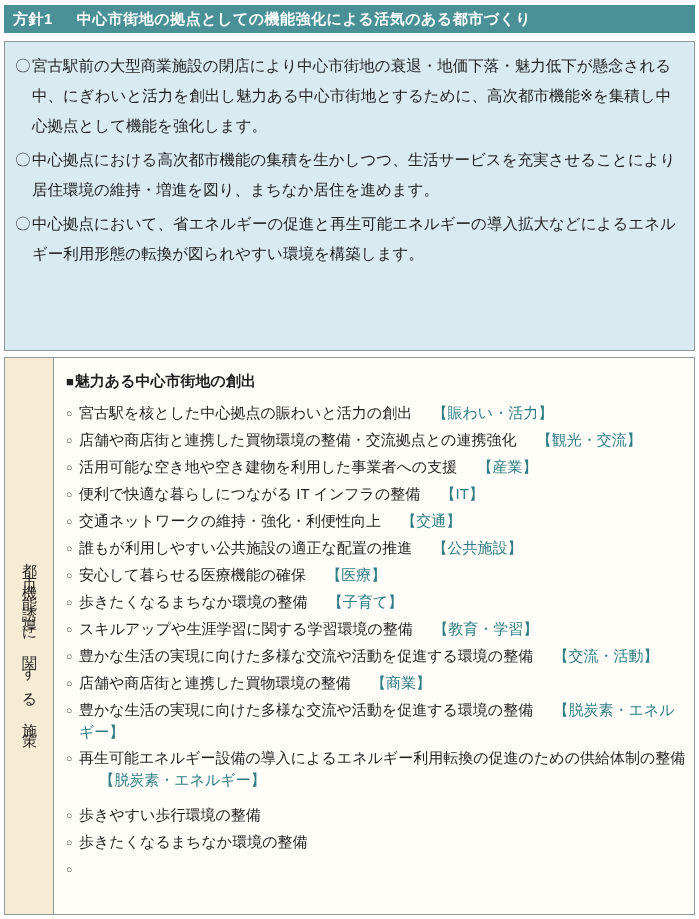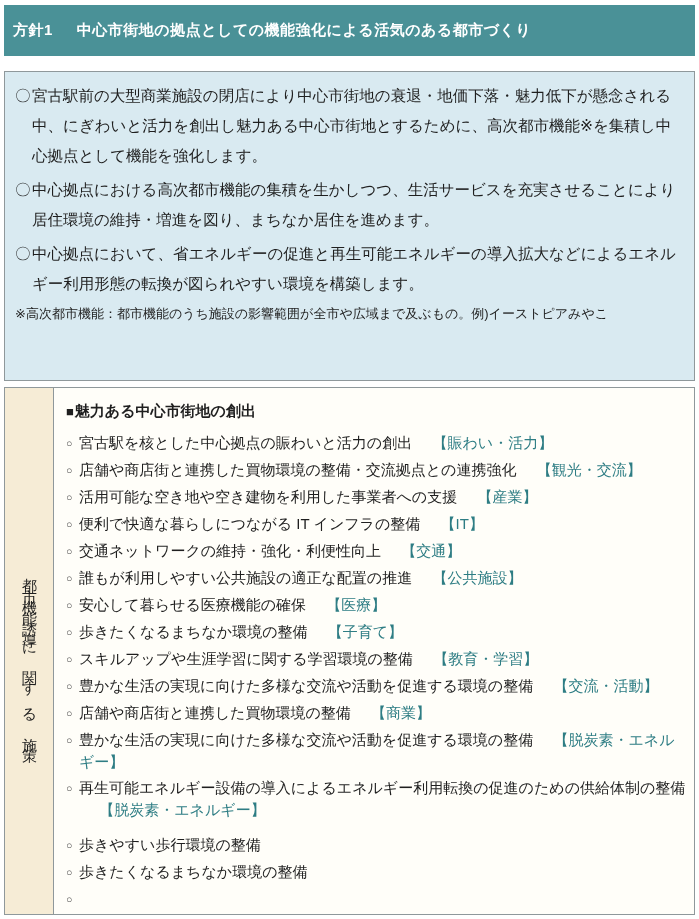--- a/index.html
+++ b/index.html
@@ -23,27 +23,27 @@
     padding:5px 4px 4px 4px;
     display:flex;flex-direction:column;
   }
   
   .title-bar{
     flex:0 0 28px;
     background:var(--title-bg);
     color:var(--title-fg);
     font-weight:bold;font-size:15px;
     display:flex;align-items:flex-end;
-    padding:16px 9px;
+    padding:4px 9px;
     letter-spacing:0.5px;
   }
   .title-bar .ttl{margin-left:1.6em;}
   
   .summary{
-    margin-top:15px;
+    margin-top:8px;
     flex:0 0 310px;
     background:var(--summary-bg);
     border:1px solid var(--border);
     padding:9px 10px 12px 10px;
     font-size:15.5px;line-height:30px;
     overflow:hidden;
   }
   .s-bullet{
     padding-left:17px;text-indent:-17px;
     margin-bottom:4px;
@@ -114,21 +114,20 @@
     <span>方針1</span>
     <span class="ttl">中心市街地の拠点としての機能強化による活気のある都市づくり</span>
   </div>
 
   <div class="summary">
     <div id="summary-bullets">
         <div class="s-bullet"><span class="mk">〇</span><span>宮古駅前の大型商業施設の閉店により中心市街地の衰退・地価下落・魅力低下が懸念される中、にぎわいと活力を創出し魅力ある中心市街地とするために、高次都市機能※を集積し中心拠点として機能を強化します。</span></div>
         <div class="s-bullet"><span class="mk">〇</span><span>中心拠点における高次都市機能の集積を生かしつつ、生活サービスを充実させることにより居住環境の維持・増進を図り、まちなか居住を進めます。</span></div>
         <div class="s-bullet"><span class="mk">〇</span><span>中心拠点において、省エネルギーの促進と再生可能エネルギーの導入拡大などによるエネルギー利用形態の転換が図られやすい環境を構築します。</span></div>
       </div>
-    <div class="s-note">※高次都市機能：都市機能のうち施設の影響範囲が全市や広域まで及ぶもの。例)イーストピアみやこ</div>
   </div>
 
   <div class="measures">
     <div class="side">
       <div class="vlabel">都市機能誘導に関する施策</div>
     </div>
     <div class="content" id="measures-content">
         <div class="grp">
           <div class="grp-heading"><span class="sq">■</span><span>魅力ある中心市街地の創出</span></div>
           <div class="m-item"><span class="mk">○</span><span>宮古駅を核とした中心拠点の賑わいと活力の創出</span><span class="tag">【賑わい・活力】</span></div>

